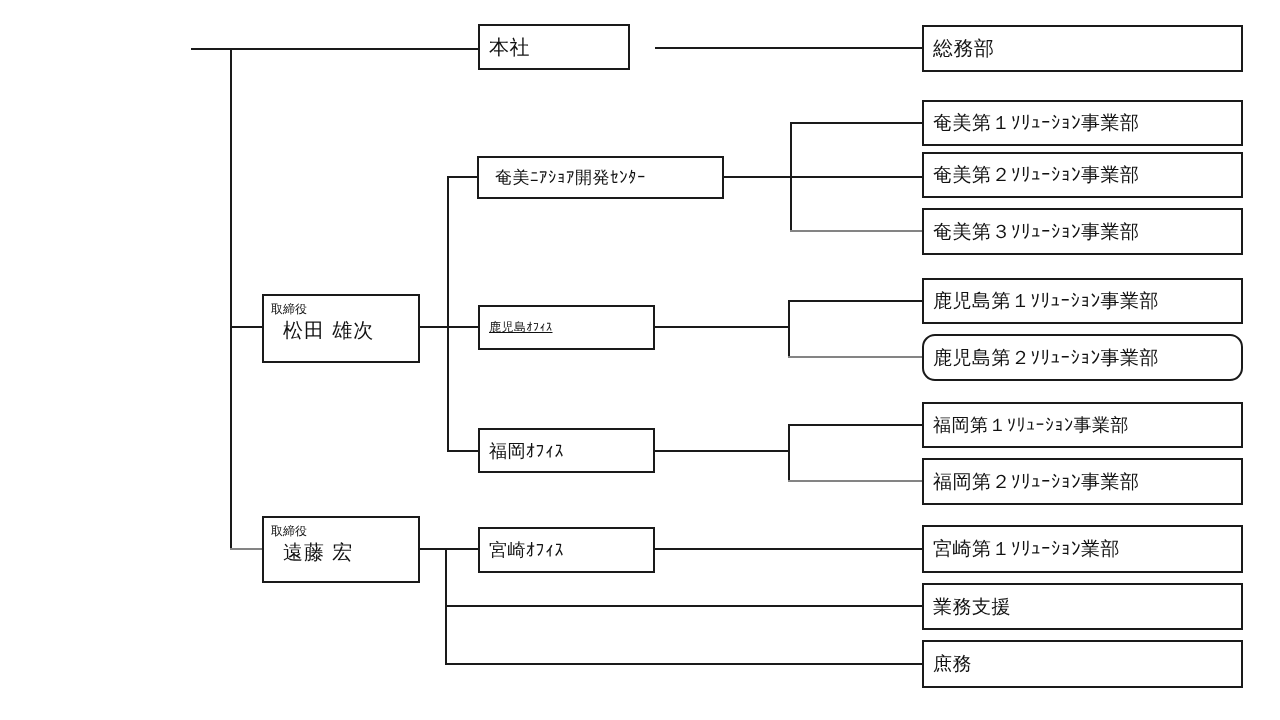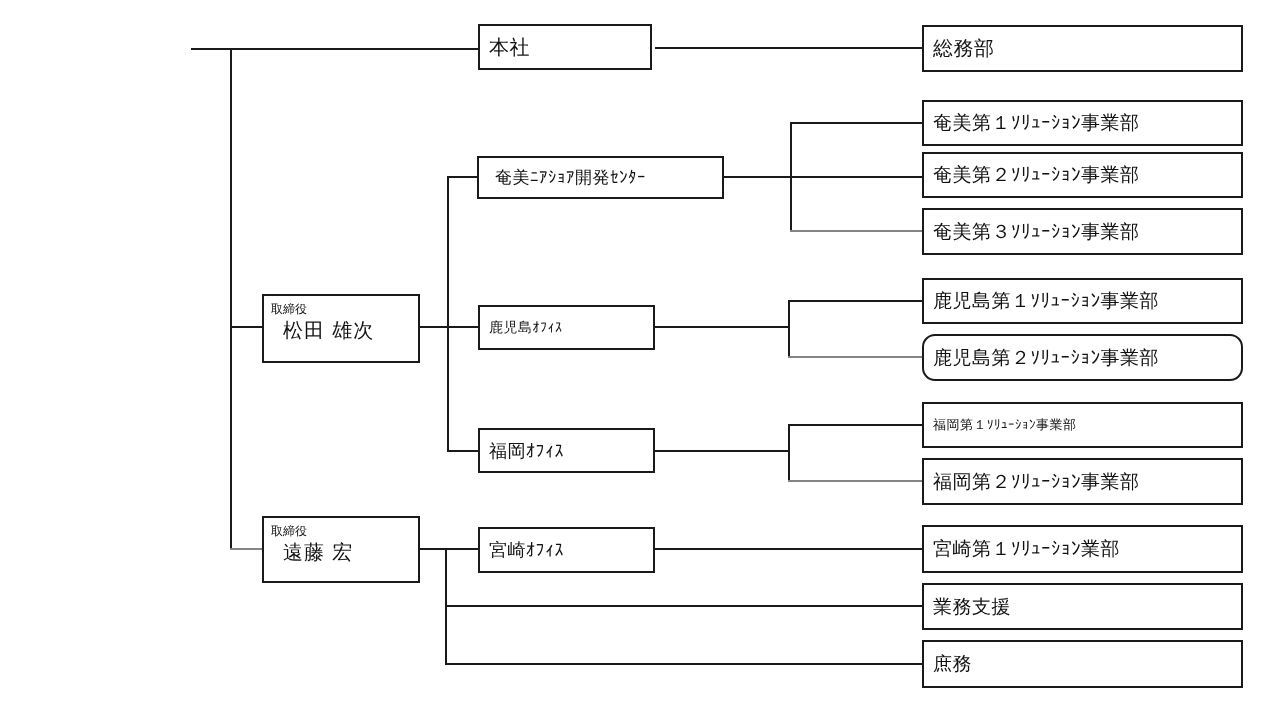--- a/index.html
+++ b/index.html
@@ -51,21 +51,21 @@
     <div class="line gray" style="left: 788px; top: 356px; width: 134px; height: 2px;"></div>
     <div class="line" style="left: 653px; top: 450px; width: 137px; height: 2px;"></div>
     <div class="line" style="left: 788px; top: 424px; width: 2px; height: 58px;"></div>
     <div class="line" style="left: 788px; top: 424px; width: 134px; height: 2px;"></div>
     <div class="line gray" style="left: 788px; top: 480px; width: 134px; height: 2px;"></div>
     <div class="line" style="left: 418px; top: 548px; width: 60px; height: 2px;"></div>
     <div class="line" style="left: 445px; top: 548px; width: 2px; height: 117px;"></div>
     <div class="line" style="left: 653px; top: 548px; width: 269px; height: 2px;"></div>
     <div class="line" style="left: 445px; top: 605px; width: 477px; height: 2px;"></div>
     <div class="line" style="left: 445px; top: 663px; width: 477px; height: 2px;"></div>
-    <div class="node" style="left: 478px; top: 24px; width: 174px; height: 46px; font-family: Liberation Serif, serif;">
+    <div class="node" style="left: 478px; top: 24px; width: 152px; height: 46px; font-family: Liberation Serif, serif;">
       <span class="label" style="font-size: 20px;">本社</span>
     </div>
     <div class="node" style="left: 922px; top: 25px; width: 321px; height: 47px;">
       <span class="label" style="font-size: 20px;">総務部</span>
     </div>
     <div class="node" style="left: 477px; top: 156px; width: 247px; height: 43px;">
       <span class="label" style="font-size: 17px; padding-left: 16px;">奄美ﾆｱｼｮｱ開発ｾﾝﾀｰ</span>
     </div>
     <div class="node" style="left: 922px; top: 100px; width: 321px; height: 46px;">
       <span class="label" style="font-size: 19px;">奄美第１ｿﾘｭｰｼｮﾝ事業部</span>
@@ -74,33 +74,33 @@
       <span class="label" style="font-size: 19px;">奄美第２ｿﾘｭｰｼｮﾝ事業部</span>
     </div>
     <div class="node" style="left: 922px; top: 208px; width: 321px; height: 47px;">
       <span class="label" style="font-size: 19px;">奄美第３ｿﾘｭｰｼｮﾝ事業部</span>
     </div>
     <div class="node person" style="left: 262px; top: 294px; width: 158px; height: 69px;">
       <span class="ptitle">取締役</span>
       <span class="pname">松田 雄次</span>
     </div>
     <div class="node" style="left: 478px; top: 305px; width: 177px; height: 45px;">
-      <span class="label" style="font-size: 14px;">鹿児島ｵﾌｨｽ</span>
+      <span class="label" style="font-size: 12px; text-decoration: underline;">鹿児島ｵﾌｨｽ</span>
     </div>
     <div class="node" style="left: 922px; top: 278px; width: 321px; height: 46px;">
       <span class="label" style="font-size: 19px;">鹿児島第１ｿﾘｭｰｼｮﾝ事業部</span>
     </div>
     <div class="node" style="left: 922px; top: 334px; width: 321px; height: 47px; border-radius: 13px;">
       <span class="label" style="font-size: 19px;">鹿児島第２ｿﾘｭｰｼｮﾝ事業部</span>
     </div>
     <div class="node" style="left: 478px; top: 428px; width: 177px; height: 45px;">
       <span class="label" style="font-size: 18px;">福岡ｵﾌｨｽ</span>
     </div>
     <div class="node" style="left: 922px; top: 402px; width: 321px; height: 46px;">
-      <span class="label" style="font-size: 13px;">福岡第１ｿﾘｭｰｼｮﾝ事業部</span>
+      <span class="label" style="font-size: 18px;">福岡第１ｿﾘｭｰｼｮﾝ事業部</span>
     </div>
     <div class="node" style="left: 922px; top: 458px; width: 321px; height: 47px;">
       <span class="label" style="font-size: 19px;">福岡第２ｿﾘｭｰｼｮﾝ事業部</span>
     </div>
     <div class="node person" style="left: 262px; top: 516px; width: 158px; height: 67px;">
       <span class="ptitle">取締役</span>
       <span class="pname">遠藤 宏</span>
     </div>
     <div class="node" style="left: 478px; top: 527px; width: 177px; height: 46px;">
       <span class="label" style="font-size: 18px;">宮崎ｵﾌｨｽ</span>

